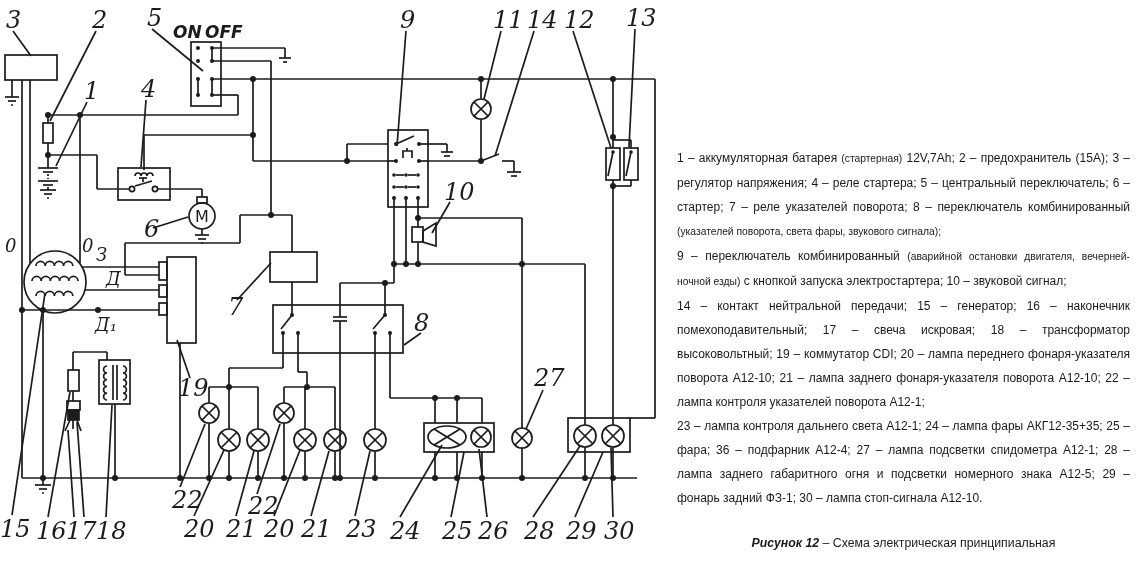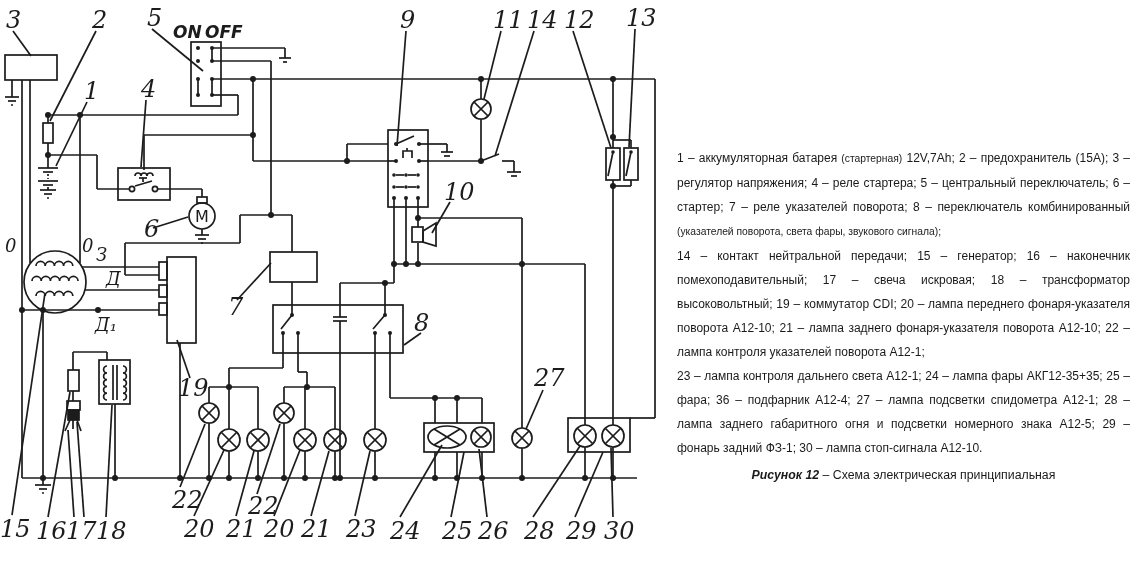--- a/index.html
+++ b/index.html
@@ -15,21 +15,21 @@
   #schem .fill{fill:#1c1c1c;}
   #schem text{stroke:none;fill:#1c1c1c;font-family:"DejaVu Serif",serif;font-style:italic;font-size:24px;}
   #schem text.sw{font-family:"DejaVu Sans",sans-serif;font-weight:bold;font-size:17px;}
   #schem text.mt{font-family:"DejaVu Sans",sans-serif;font-style:normal;font-size:16px;text-anchor:middle;}
   #schem text.gl{font-size:18px;}
   
   #legend{position:absolute;left:677px;top:146px;width:453px;font-size:12px;line-height:24px;
           text-align:justify;}
   #legend .lg-p{margin:0;}
   #legend .small{font-size:10.3px;}
-  #caption{margin-top:3px;text-align:center;font-size:12.3px;}
+  #caption{margin-top:21px;text-align:center;font-size:12.3px;}
   #caption .cb{font-weight:bold;font-style:italic;}
 </style>
 </head>
 <body>
 
 <div id="stage">
 
   <svg id="schem" width="675" height="573" viewBox="0 0 675 573">
 
     <g>
@@ -527,20 +527,21 @@
       <text x="0" y="537">15</text>
       <text x="36" y="539">16</text>
       <text x="66" y="539">17</text>
       <text x="96" y="539">18</text>
     </g>
   </svg>
 
   <div id="legend">
     <div>
         <p class="lg-p"><span>1 – аккумуляторная батарея </span><span class="small">(стартерная)</span><span> 12V,7Ah; 2 – предохранитель (15А); 3 – регулятор напряжения; 4 – реле стартера; 5 – центральный переключатель; 6 – стартер; 7 – реле указателей поворота; 8 – переключатель комбинированный </span><span class="small">(указателей поворота, света фары, звукового сигнала);</span></p>
+        <p class="lg-p"><span>9 – переключатель комбинированный </span><span class="small">(аварийной остановки двигателя, вечерней-ночной езды)</span><span> с кнопкой запуска электростартера; 10 – звуковой сигнал;</span></p>
         <p class="lg-p"><span>14 – контакт нейтральной передачи; 15 – генератор; 16 – наконечник помехоподавительный; 17 – свеча искровая; 18 – трансформатор высоковольтный; 19 – коммутатор CDI; 20 – лампа переднего фонаря-указателя поворота А12-10; 21 – лампа заднего фонаря-указателя поворота А12-10; 22 – лампа контроля указателей поворота А12-1;</span></p>
         <p class="lg-p"><span>23 – лампа контроля дальнего света А12-1; 24 – лампа фары АКГ12-35+35; 25 – фара; 36 – подфарник А12-4; 27 – лампа подсветки спидометра А12-1; 28 – лампа заднего габаритного огня  и подсветки номерного знака А12-5; 29 – фонарь задний ФЗ-1; 30 – лампа стоп-сигнала А12-10.</span></p>
       </div>
     <div id="caption">
       <span class="cb">Рисунок 12</span><span> – Схема электрическая принципиальная</span>
     </div>
   </div>
 
 </div>
 

